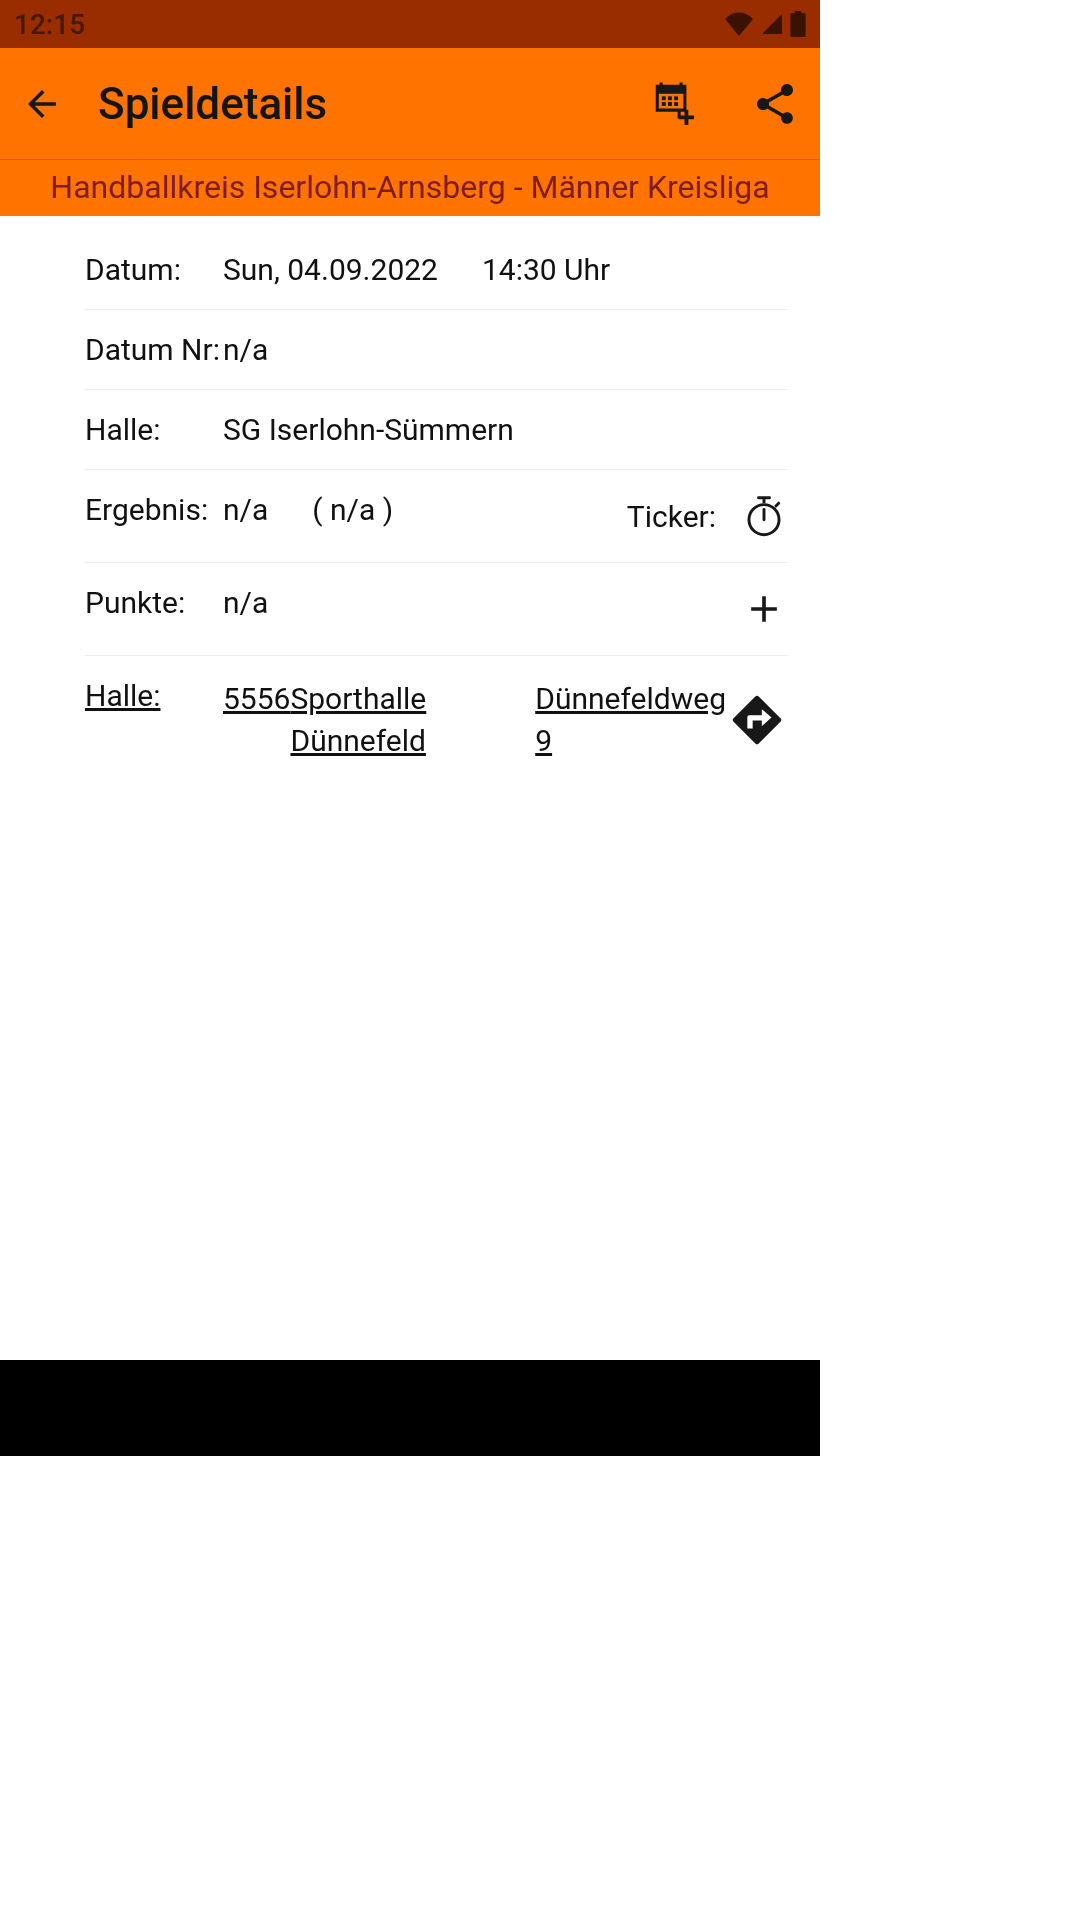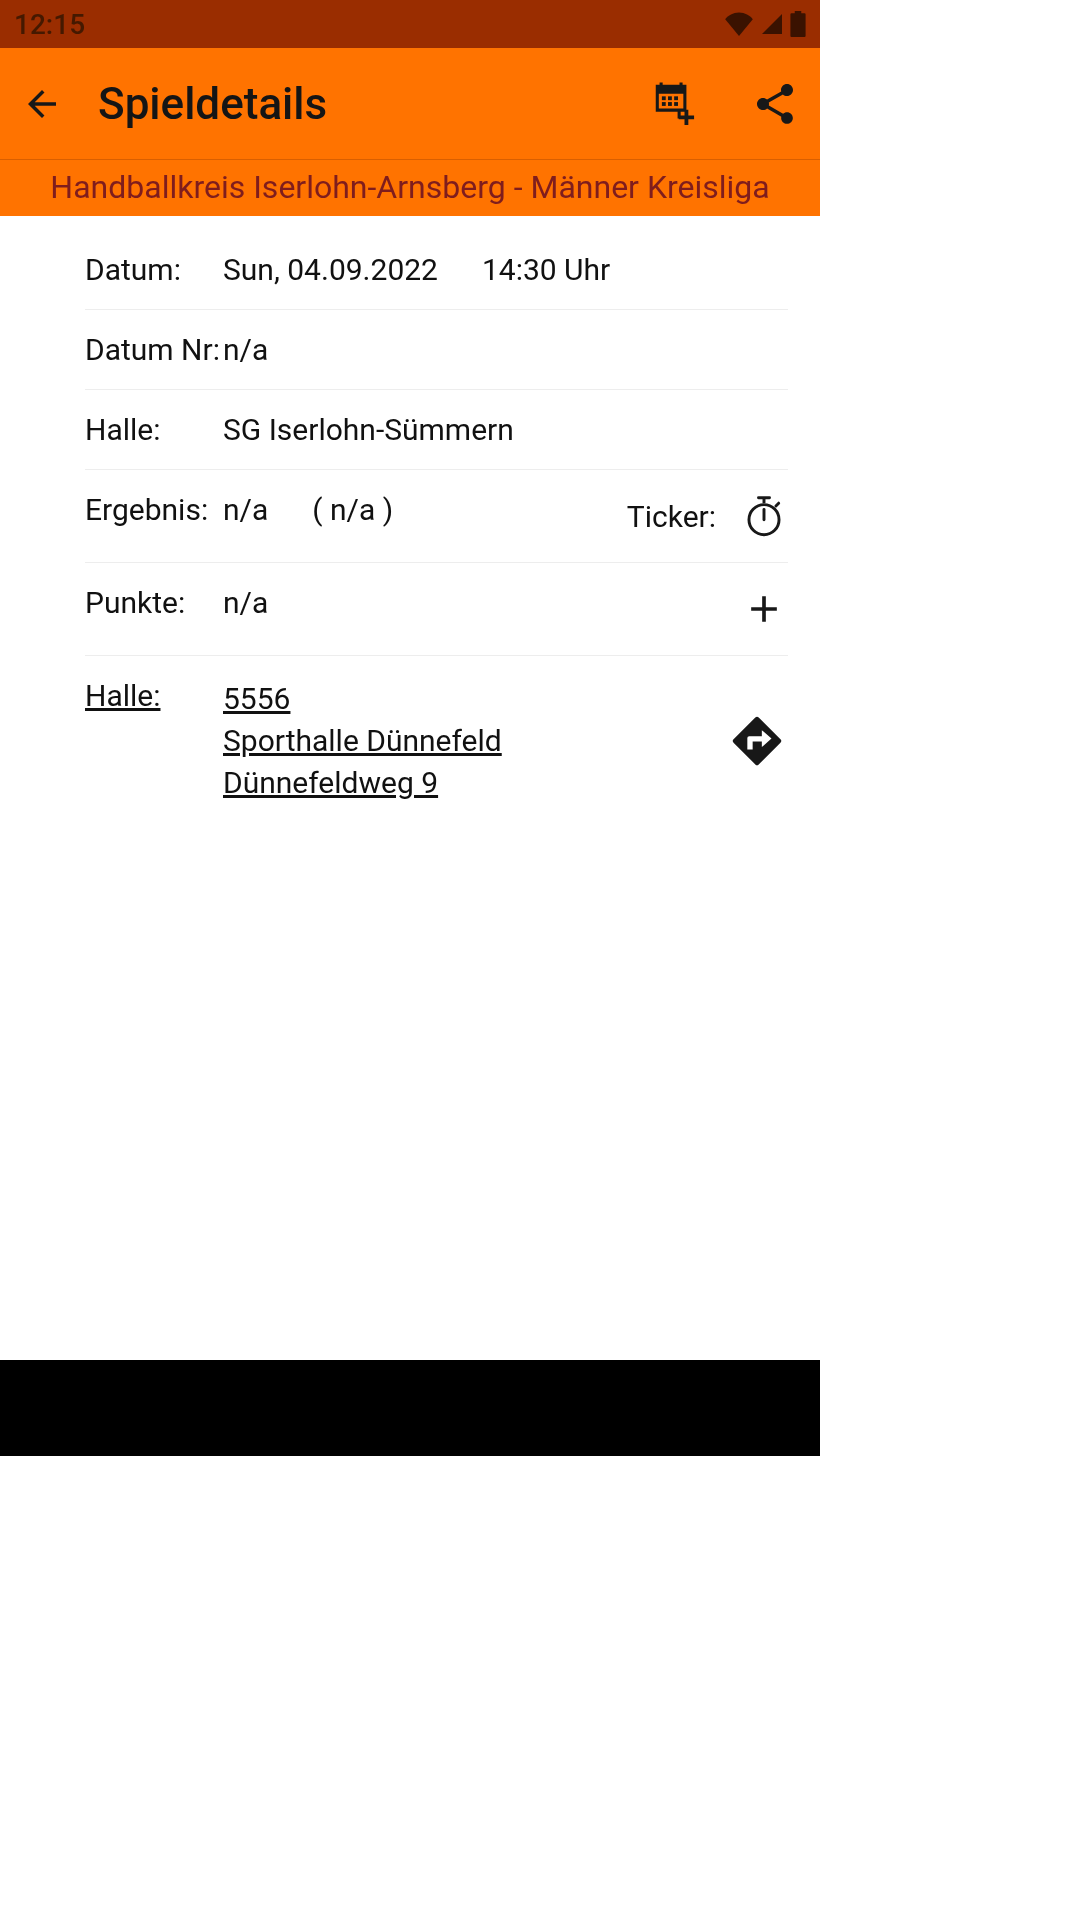--- a/index.html
+++ b/index.html
@@ -96,21 +96,21 @@
     align-items: center;
     gap: 24px;
   }
   .icon-btn {
     width: 48px;
     height: 48px;
     display: flex;
     align-items: center;
     justify-content: center;
   }
-  .halle-lines { display:flex; flex-direction:column; line-height:1.4; }
+  .halle-lines { display:flex; flex-direction:row; line-height:1.4; }
   .nav-bar {
     height: 96px;
     background: #000000;
   }
   svg { fill: #181818; }
   .status-icons svg { fill: #3a1200; }
 </style>
 </head>
 <body>
 

